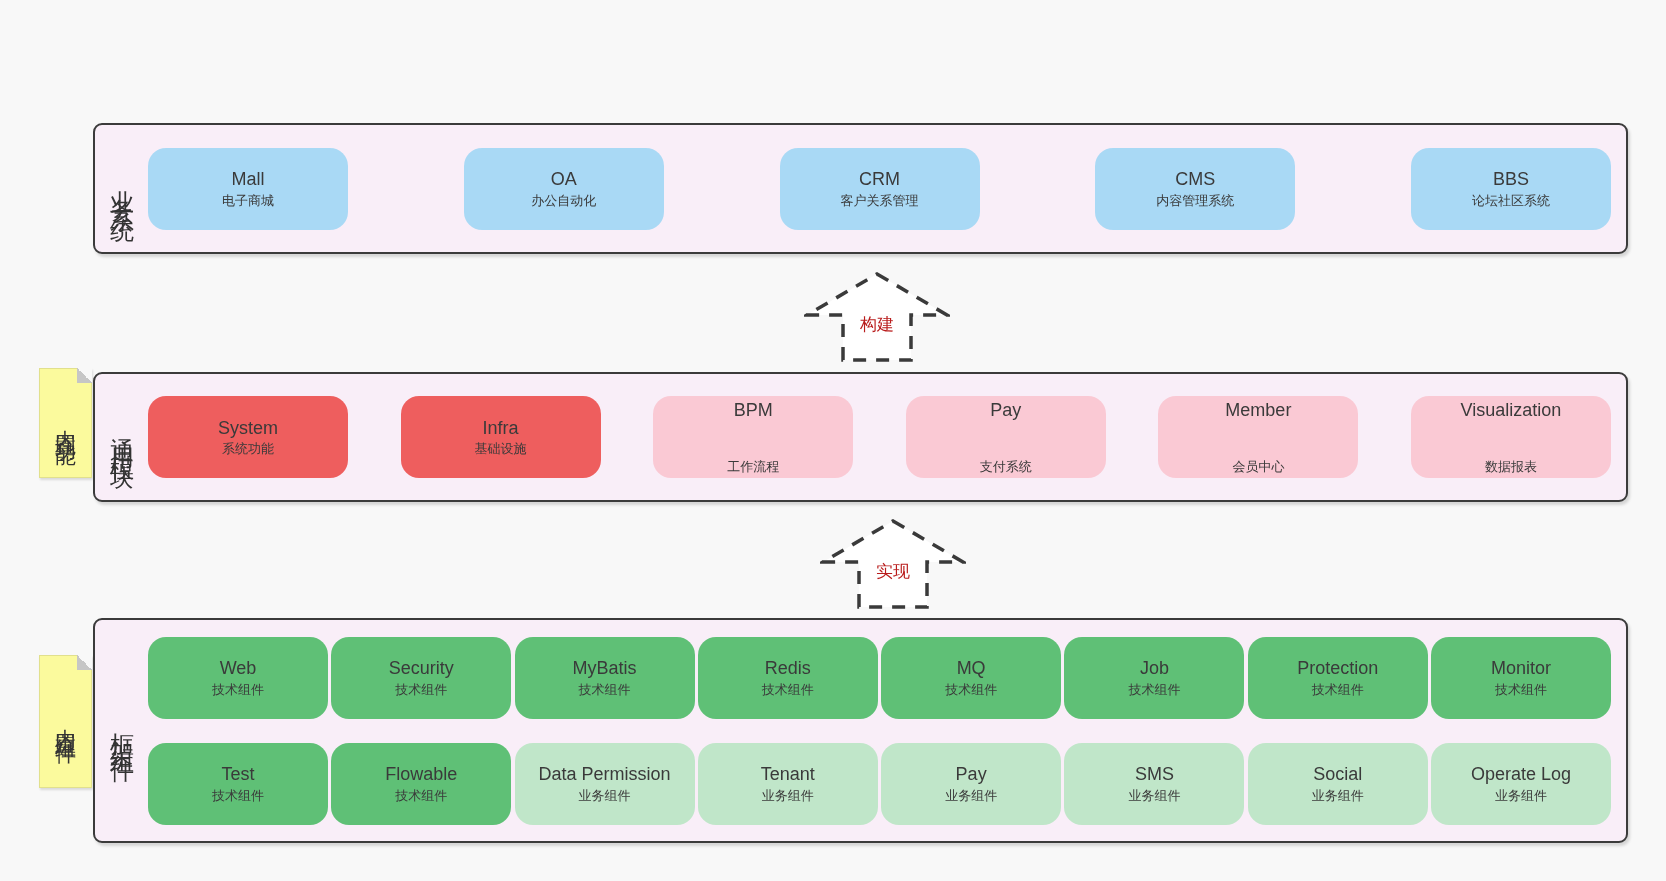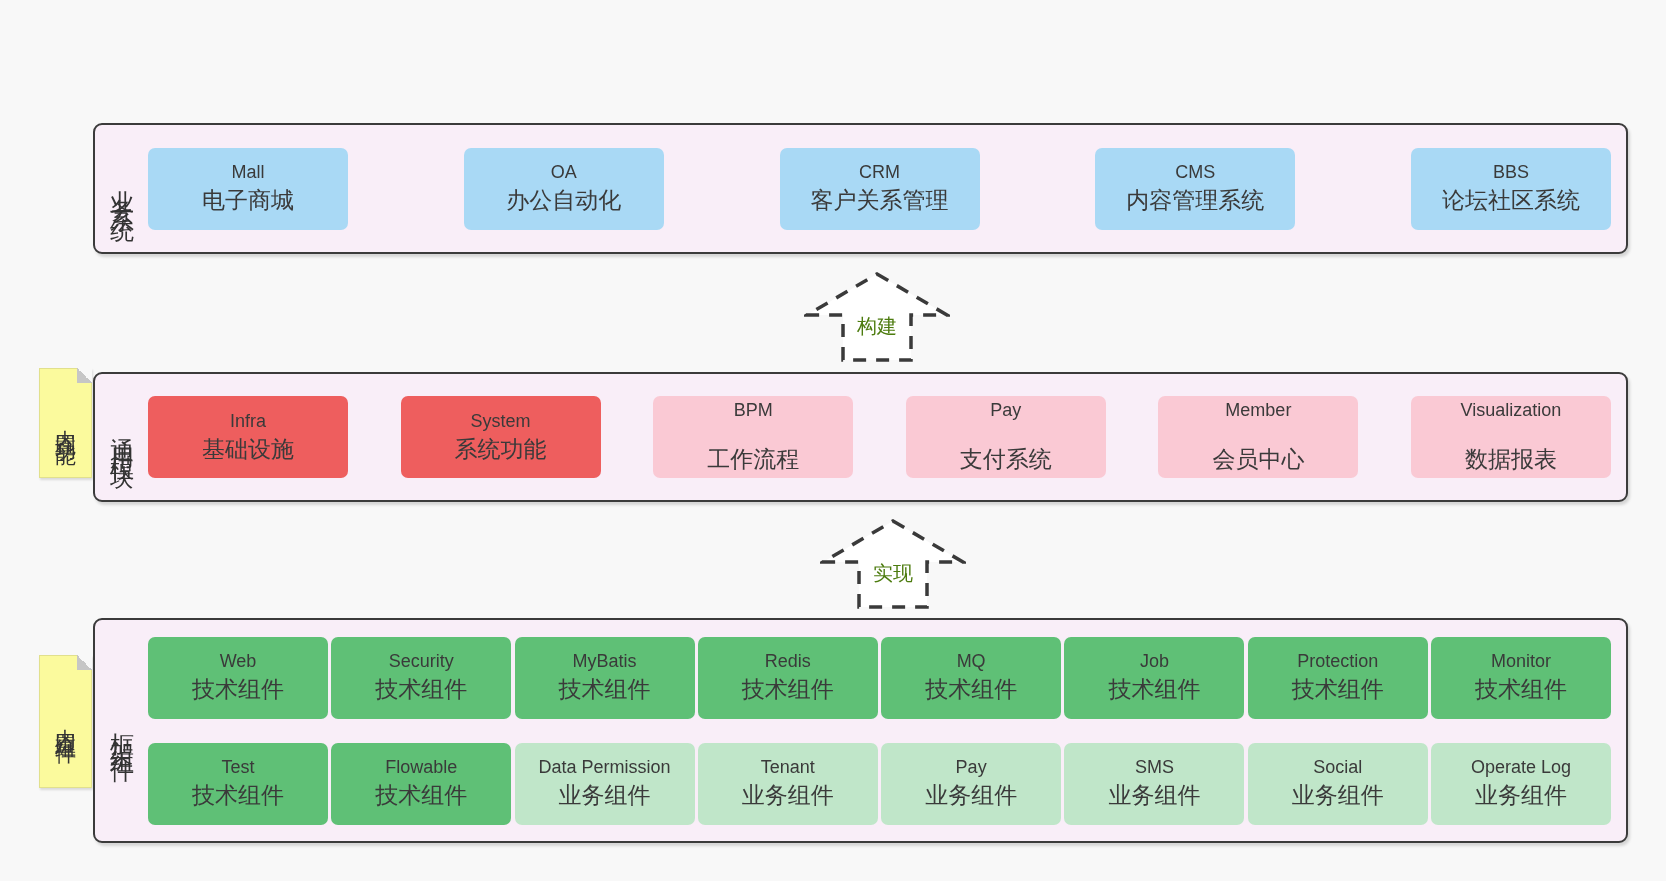--- a/index.html
+++ b/index.html
@@ -54,33 +54,33 @@
   }
   .row {
     display: flex;
     justify-content: space-between;
     align-items: stretch;
   }
 
   
   .box {
     height: 82px;
-    border-radius: 7px;
+    border-radius: 18px;
     display: flex;
     flex-direction: column;
     align-items: center;
     justify-content: center;
     text-align: center;
     line-height: 1.38;
     padding: 2px 10px;
   }
   .band-top .box, .band-mid .box { width: 200px; }
   .band-bottom .box { width: 180px; padding: 2px 18px; }
   .box .en { font-size: 18px; }
-  .box .zh { font-size: 23px; }
+  .box .zh { font-size: 13px; }
   .box.blue       { background: var(--blue, #a9d9f5); }
   .box.red        { background: var(--red, #ee5e5e); }
   .box.pink       { background: var(--pink, #fac9d4); justify-content: space-between; }
   .box.green      { background: var(--green, #5fc076); }
   .box.lightgreen { background: var(--light-green, #c0e6c9); }
 
   
   .sticky {
     position: absolute;
     left: 39px;
@@ -122,22 +122,22 @@
   .arrow-build     { left: 804px; top: 271px; }
   .arrow-implement { left: 820px; top: 518px; text-align: right; }
   .arrow svg { position: absolute; inset: 0; }
   .arrow-label {
     position: absolute;
     left: 50%;
     top: 42px;
     transform: translateX(-50%);
     background: #fff;
     padding: 0 3px;
-    font-size: 20px;
-    color: #4d7c0f;
+    font-size: 17px;
+    color: #b91c1c;
     white-space: nowrap;
   }
 </style>
 </head>
 <body>
 
 <div class="canvas">
 
   <section class="band band-top">
     <span class="band-label">业务系统</span>
@@ -177,26 +177,26 @@
   <div class="sticky sticky-features">
     <span class="fold"></span>
     <span class="sticky-text">内置功能</span>
   </div>
 
   <section class="band band-mid">
     <span class="band-label">通用模块</span>
     <div class="rows">
       <div class="row">
           <div class="box red">
+            <div class="en">System</div>
+            <div class="zh">系统功能</div>
+          </div>
+          <div class="box red">
             <div class="en">Infra</div>
             <div class="zh">基础设施</div>
-          </div>
-          <div class="box red">
-            <div class="en">System</div>
-            <div class="zh">系统功能</div>
           </div>
           <div class="box pink">
             <div class="en">BPM</div>
             <div class="zh">工作流程</div>
           </div>
           <div class="box pink">
             <div class="en">Pay</div>
             <div class="zh">支付系统</div>
           </div>
           <div class="box pink">

